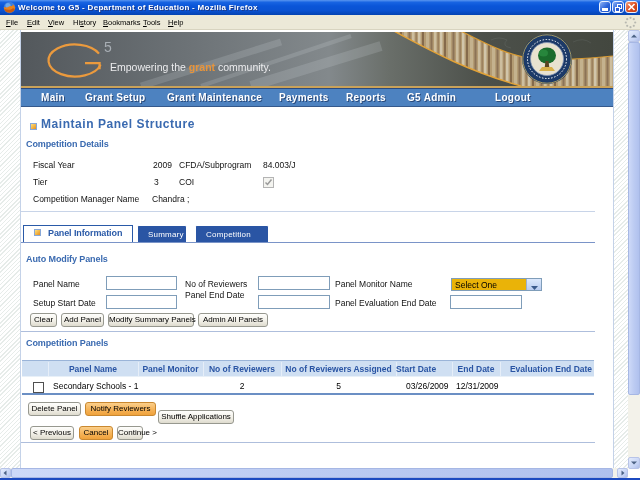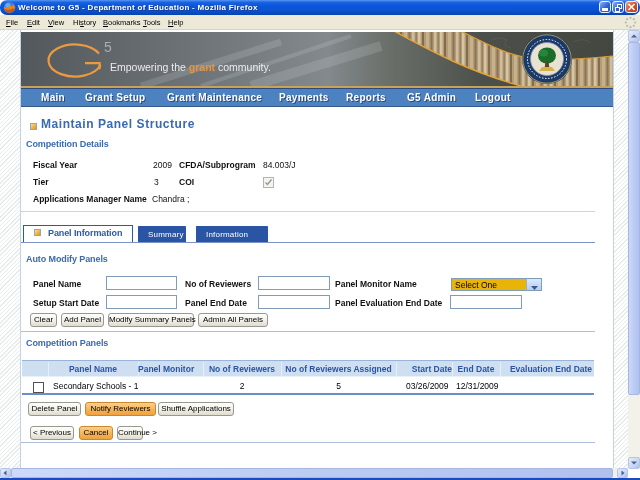--- a/index.html
+++ b/index.html
@@ -2,21 +2,21 @@
 <html><head>
 <meta charset="utf-8">
 <style>
   * { margin:0; padding:0; box-sizing:border-box; }
   html,body { width:640px; height:480px; overflow:hidden; font-family:"Liberation Sans", sans-serif; }
   #screen { position:absolute; left:0; top:0; width:640px; height:480px; background:#fff; }
   .abs { position:absolute; }
 
   
   #titlebar { left:0; top:0; width:640px; height:15px;
-    background:linear-gradient(180deg,#5a96f0 0%,#1864e2 15%,#0a55d8 40%,#0a52d2 70%,#0443b2 100%);border-radius:7px; }
+    background:linear-gradient(180deg,#5a96f0 0%,#1864e2 15%,#0a55d8 40%,#0a52d2 70%,#0443b2 100%); }
   #titletext { left:18px; top:3px; font-size:8px; font-weight:bold; color:#fff; text-shadow:1px 1px 0 #1a3a8a; white-space:nowrap; letter-spacing:0.3px; }
   .wbtn { top:1px; width:12px; height:12px; border-radius:3px; border:1px solid #e8f0ff; }
   #btnmin { left:599px; background:linear-gradient(135deg,#8db1f5 0%,#2a63da 55%,#1c51c4 100%); }
   #btnmax { left:612px; background:linear-gradient(135deg,#8db1f5 0%,#2a63da 55%,#1c51c4 100%); }
   #btncls { left:625px; width:13px; background:linear-gradient(135deg,#f0a080 0%,#dd4f22 50%,#c03a10 100%); }
 
   #menubar { left:0; top:15px; width:640px; height:15px; background:#ece9d8; border-bottom:1px solid #d8d4c0; }
   .mitem { position:absolute; top:3px; font-size:7.5px; color:#000; }
   .mitem u { text-decoration:underline; }
 
@@ -27,21 +27,21 @@
 
   
   #banner { left:0px; top:2px; width:592px; height:54px; }
   #goldline { left:0px; top:56px; width:592px; height:2px; background:#c9a25a; }
   #navbar { left:0px; top:58px; width:592px; height:19px; background:#4d82c0; border-top:1px solid #2a4a80; border-bottom:1px solid #35598c; }
   .nav { position:absolute; top:3px; font-size:10px; font-weight:bold; color:#fff; text-shadow:1px 1px 0 #2a4a7a; white-space:nowrap; letter-spacing:0.3px; }
 
   
   .h1 { font-size:12px; font-weight:bold; color:#3a6ab0; letter-spacing:0.55px; white-space:nowrap; }
   .h2 { font-size:9px; font-weight:bold; color:#3a6ab0; white-space:nowrap; letter-spacing:-0.1px; }
-  .lbl { font-size:8.5px; font-weight:bold; color:#111; white-space:nowrap; }
+  .lbl { font-size:8.5px; font-weight:normal; color:#111; white-space:nowrap; }
   .val { font-size:8.5px; color:#111; white-space:nowrap; }
   .ico { width:7px; height:7px; border:1px solid #88a8d8; background:linear-gradient(135deg,#ffe080 0%,#f0b040 60%,#e89020 100%); }
 
   input.txt { position:absolute; height:14px; border:1px solid #7f9db9; background:#fff; font-size:9px; font-family:"Liberation Sans",sans-serif; }
 
   .btn { position:absolute; height:14px; border:1px solid #97988f; border-radius:3px;
     background:linear-gradient(180deg,#fefefc 0%,#f2f0e8 55%,#dedbce 100%);
     font-size:8px; color:#000; text-align:center; line-height:12px; white-space:nowrap; }
   .btn.orange { background:linear-gradient(180deg,#fbcf8a 0%,#f5b155 60%,#efa23c 100%); border-color:#c98830; }
 
@@ -171,55 +171,55 @@
         </g>
       </svg>
       <div id="goldline" class="abs"></div>
       <div id="navbar" class="abs">
         <div class="nav" style="left:20px">Main</div>
         <div class="nav" style="left:64px">Grant Setup</div>
         <div class="nav" style="left:146px">Grant Maintenance</div>
         <div class="nav" style="left:258px">Payments</div>
         <div class="nav" style="left:325px">Reports</div>
         <div class="nav" style="left:386px">G5 Admin</div>
-        <div class="nav" style="left:454px">Logout</div>
+        <div class="nav" style="left:474px">Logout</div>
       </div>
 
       <div class="abs ico" style="left:9px;top:93px"></div>
       <div class="abs h1" style="left:20px;top:87px">Maintain Panel Structure</div>
       <div class="abs h2" style="left:5px;top:109px">Competition Details</div>
 
       <div class="abs lbl" style="left:12px;top:130px">Fiscal Year</div>
       <div class="abs val" style="left:132px;top:130px">2009</div>
       <div class="abs lbl" style="left:158px;top:130px">CFDA/Subprogram</div>
       <div class="abs val" style="left:242px;top:130px">84.003/J</div>
 
       <div class="abs lbl" style="left:12px;top:147px">Tier</div>
       <div class="abs val" style="left:133px;top:147px">3</div>
       <div class="abs lbl" style="left:158px;top:147px">COI</div>
       <div class="abs" style="left:242px;top:147px;width:11px;height:11px;border:1px solid #b4b4b4;background:#f4f4f0">
         <svg width="9" height="9" viewBox="0 0 9 9" style="position:absolute;left:0;top:0">
             <path d="M1.5,4.5 L3.5,6.5 L7.5,1.5" fill="none" stroke="#9a9a9a" stroke-width="1.5"></path>
           </svg>
       </div>
 
-      <div class="abs lbl" style="left:12px;top:164px">Applications Manager Name</div>
+      <div class="abs lbl" style="left:12px;top:164px">Competition Manager Name</div>
       <div class="abs val" style="left:131px;top:164px">Chandra ;</div>
 
       <div class="abs sep" style="left:0px;top:181px;width:574px;background:#c8d4e8"></div>
 
       <div class="abs" style="left:2px;top:195px;width:110px;height:17px;border:1px solid #2a5aa8;border-bottom:none;background:#fff">
         <div class="abs ico" style="left:10px;top:3px"></div>
         <div class="abs" style="left:24px;top:2px;font-size:9px;font-weight:bold;color:#2a5aa8;letter-spacing:-0.1px">Panel Information</div>
       </div>
       <div class="abs" style="left:116px;top:195px;width:50px;height:17px;background:#2a55a4;border:1px solid #fff;border-bottom:none;border-radius:2px 2px 0 0">
         <div class="abs" style="left:10px;top:4px;font-size:8px;color:#fff;letter-spacing:0.2px">Summary</div>
       </div>
       <div class="abs" style="left:174px;top:195px;width:74px;height:17px;background:#2a55a4;border:1px solid #fff;border-bottom:none;border-radius:2px 2px 0 0">
-        <div class="abs" style="left:10px;top:4px;font-size:8px;color:#fff;letter-spacing:0.2px">Information</div>
+        <div class="abs" style="left:10px;top:4px;font-size:8px;color:#fff;letter-spacing:0.2px">Competition</div>
       </div>
       <div class="abs" style="left:0px;top:212px;width:574px;height:1px;background:#7a94c8"></div>
 
       <div class="abs h2" style="left:5px;top:224px">Auto Modify Panels</div>
 
       <div class="abs lbl" style="left:12px;top:249px">Panel Name</div>
       <input class="txt abs" style="left: 85px; top: 246px; width: 71px;">
       <div class="abs lbl" style="left:164px;top:249px">No of Reviewers</div>
       <input class="txt abs" style="left: 237px; top: 246px; width: 72px;">
       <div class="abs lbl" style="left:314px;top:249px">Panel Monitor Name</div>
@@ -227,21 +227,21 @@
         <div class="abs" style="left:3px;top:1px;font-size:8.5px;color:#000">Select One</div>
         <div class="abs" style="right:0;top:0;width:15px;height:11px;background:linear-gradient(180deg,#dce8fc,#b8ccf0);border-left:1px solid #9ab0d0">
           <svg width="15" height="11">
               <path d="M4,4 L7.5,8 L11,4 Z" fill="#3a5a8c"></path>
             </svg>
         </div>
       </div>
 
       <div class="abs lbl" style="left:12px;top:268px">Setup Start Date</div>
       <input class="txt abs" style="left: 85px; top: 265px; width: 71px;">
-      <div class="abs lbl" style="left:164px;top:268px">Panel End Date</div>
+      <div class="abs lbl" style="left:164px;top:260px">Panel End Date</div>
       <input class="txt abs" style="left: 237px; top: 265px; width: 72px;">
       <div class="abs lbl" style="left:314px;top:268px">Panel Evaluation End Date</div>
       <input class="txt abs" style="left: 429px; top: 265px; width: 72px;">
 
       <div class="abs btn" style="left:9px;top:283px;width:27px">Clear</div>
       <div class="abs btn" style="left:40px;top:283px;width:43px">Add Panel</div>
       <div class="abs btn" style="left:87px;top:283px;width:86px">Modify Summary Panels</div>
       <div class="abs btn" style="left:177px;top:283px;width:70px">Admin All Panels</div>
 
       <div class="abs sep" style="left:0px;top:301px;width:574px"></div>
@@ -251,37 +251,37 @@
       <div class="abs" style="left:1px;top:330px;width:572px;height:35px;border-top:1px solid #9ab4d8;border-bottom:2px solid #6b8fc4">
         <div class="abs" style="left:0;top:0;width:572px;height:16px;background:#cfdff2;border-bottom:1px solid #e8f0f8"></div>
           <div class="abs" style="left:26px;top:1px;width:1px;height:14px;background:#e6eef8"></div>
           <div class="abs" style="left:116px;top:1px;width:1px;height:14px;background:#e6eef8"></div>
           <div class="abs" style="left:181px;top:1px;width:1px;height:14px;background:#e6eef8"></div>
           <div class="abs" style="left:259px;top:1px;width:1px;height:14px;background:#e6eef8"></div>
           <div class="abs" style="left:374px;top:1px;width:1px;height:14px;background:#e6eef8"></div>
           <div class="abs" style="left:430px;top:1px;width:1px;height:14px;background:#e6eef8"></div>
           <div class="abs" style="left:478px;top:1px;width:1px;height:14px;background:#e6eef8"></div>
         <div class="th" style="left:26px;width:90px;text-align:center">Panel Name</div>
-        <div class="th" style="left:116px;width:65px;">Panel Monitor</div>
+        <div class="th" style="left:116px;width:65px;text-align:center">Panel Monitor</div>
         <div class="th" style="left:181px;width:78px;text-align:center">No of Reviewers</div>
         <div class="th" style="left:259px;width:115px;text-align:center">No of Reviewers Assigned</div>
-        <div class="th" style="left:374px;width:56px;text-align:right">Start Date</div>
+        <div class="th" style="left:374px;width:56px;text-align:left">Start Date</div>
         <div class="th" style="left:430px;width:48px;text-align:center">End Date</div>
         <div class="th" style="left:483px;width:92px;text-align:center">Evaluation End Date</div>
         <div class="abs" style="left:11px;top:21px;width:11px;height:11px;border:1px solid #505050;background:#fff"></div>
         <div class="td" style="left:31px">Secondary Schools - 1</div>
         <div class="td" style="left:181px;width:78px;text-align:center">2</div>
         <div class="td" style="left:259px;width:115px;text-align:center">5</div>
         <div class="td" style="left:384px">03/26/2009</div>
         <div class="td" style="left:434px">12/31/2009</div>
       </div>
 
       <div class="abs btn" style="left:7px;top:372px;width:53px">Delete Panel</div>
       <div class="abs btn orange" style="left:64px;top:372px;width:71px">Notify Reviewers</div>
-      <div class="abs btn" style="left:137px;top:372px;width:76px">Shuffle Applications</div>
+      <div class="abs btn" style="left:137px;top:380px;width:76px">Shuffle Applications</div>
 
       <div class="abs btn" style="left:9px;top:396px;width:44px">&lt; Previous</div>
       <div class="abs btn orange" style="left:58px;top:396px;width:34px">Cancel</div>
       <div class="abs btn" style="left:96px;top:396px;width:26px">Continue &gt;</div>
 
       <div class="abs sep" style="left:0px;top:412px;width:574px"></div>
     </div>
   </div>
 
   <div id="vsb" class="abs">

